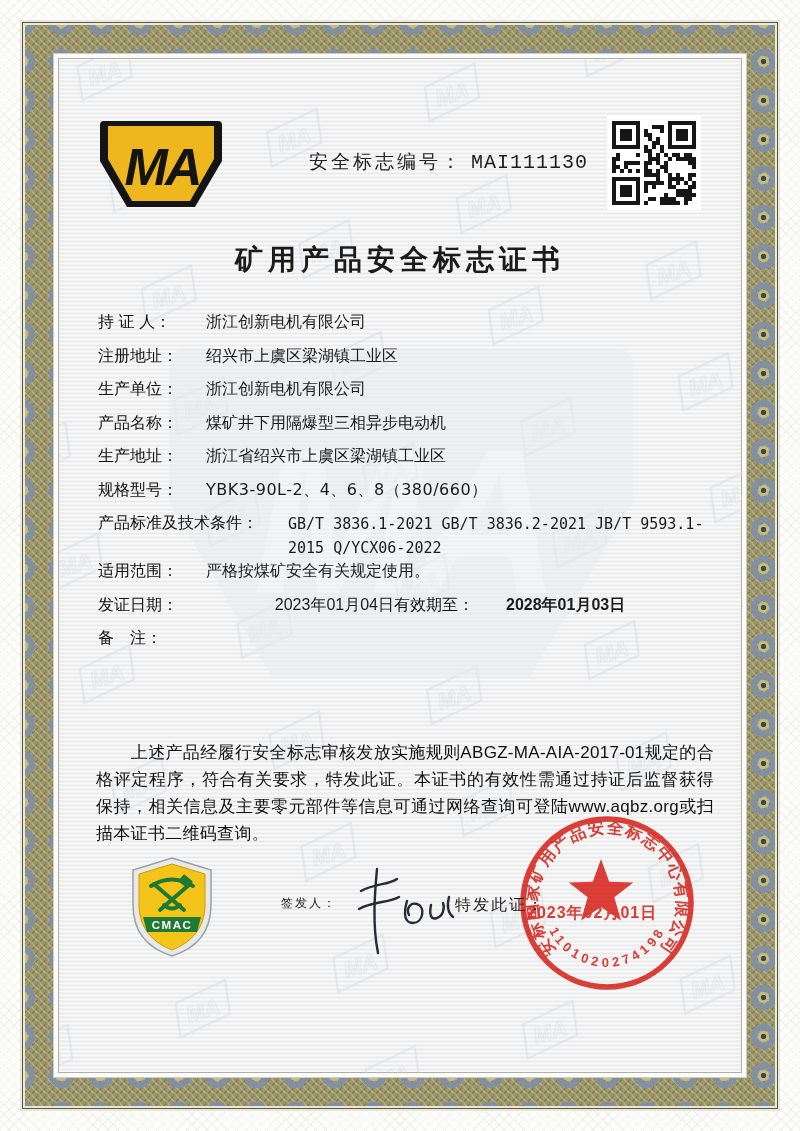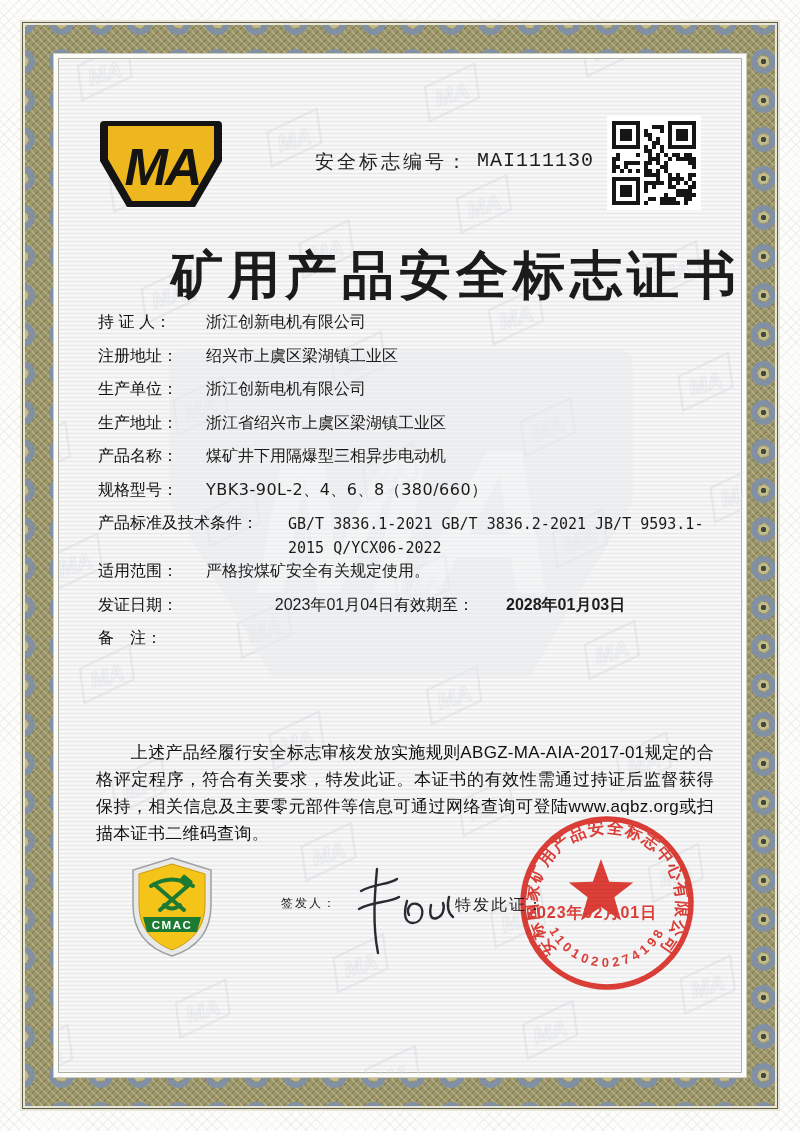--- a/index.html
+++ b/index.html
@@ -25,26 +25,26 @@
   .cert{position:absolute;inset:58px;border:1px solid #b0afa4;
     box-shadow:0 0 0 4px #fcfcfa, 0 0 0 5px #cfcdc0;
     background:
       repeating-linear-gradient(180deg, rgba(255,255,255,.55) 0 1px, rgba(0,0,0,0) 1px 2px, rgba(208,212,216,.30) 2px 3px, rgba(0,0,0,0) 3px 4px),
       #f3f3f4;}
   .cert > *{position:absolute;}
   .wm{left:0;top:0;z-index:0;}
   .layer{z-index:1;}
   
   .ma-logo{left:37px;top:56px;}
-  .certno{left:256px;top:90px;display:flex;align-items:flex-start;white-space:nowrap;}
+  .certno{left:250px;top:90px;display:flex;align-items:center;white-space:nowrap;}
   .certno .lab{font-size:19px;letter-spacing:3px;color:#222;}
   .certno .val{font-family:Liberation Mono, monospace;font-size:20px;letter-spacing:1px;color:#1d1d1d;margin-left:8px;}
   .qr{left:548px;top:57px;}
   
-  .title{left:0;top:182px;width:100%;text-align:right;font-size:52px;font-weight:900;letter-spacing:5px;color:#1b1b1b;}
+  .title{left:0;top:182px;width:100%;text-align:center;font-size:28px;font-weight:900;letter-spacing:5px;color:#1b1b1b;}
   
   .rows{left:39px;top:252px;width:618px;color:#1c1c1c;}
   .row{display:flex;line-height:21px;margin-bottom:12.5px;font-size:16px;}
   .row .lbl{flex:none;width:108px;color:#111;}
   .row .val{flex:1;font-weight:500;color:#1a1a1a;}
   .row-spec .val{font-weight:400;letter-spacing:.5px;font-family:"DejaVu Sans","Liberation Sans",sans-serif;}
   .row-tech{margin-bottom:0;gap:28px;}
   .row-tech .lbl{width:162px;}
   .row-tech .val{max-width:442px;font-family:"DejaVu Sans Mono","Liberation Mono",monospace;font-size:15px;line-height:24px;font-weight:500;}
   .row-dates{margin-top:4px;}
@@ -325,26 +325,26 @@
       </div>
       <div class="row">
         <span class="lbl">注册地址：</span>
         <span class="val">绍兴市上虞区梁湖镇工业区</span>
       </div>
       <div class="row">
         <span class="lbl">生产单位：</span>
         <span class="val">浙江创新电机有限公司</span>
       </div>
       <div class="row">
+        <span class="lbl">产品名称：</span>
+        <span class="val">煤矿井下用隔爆型三相异步电动机</span>
+      </div>
+      <div class="row">
         <span class="lbl">生产地址：</span>
         <span class="val">浙江省绍兴市上虞区梁湖镇工业区</span>
-      </div>
-      <div class="row">
-        <span class="lbl">产品名称：</span>
-        <span class="val">煤矿井下用隔爆型三相异步电动机</span>
       </div>
       <div class="row row-spec">
         <span class="lbl">规格型号：</span>
         <span class="val">YBK3-90L-2、4、6、8（380/660）</span>
       </div>
       <div class="row row-tech">
         <span class="lbl">产品标准及技术条件：</span>
         <span class="val">GB/T 3836.1-2021 GB/T 3836.2-2021 JB/T 9593.1-2015 Q/YCX06-2022</span>
       </div>
       <div class="row">

